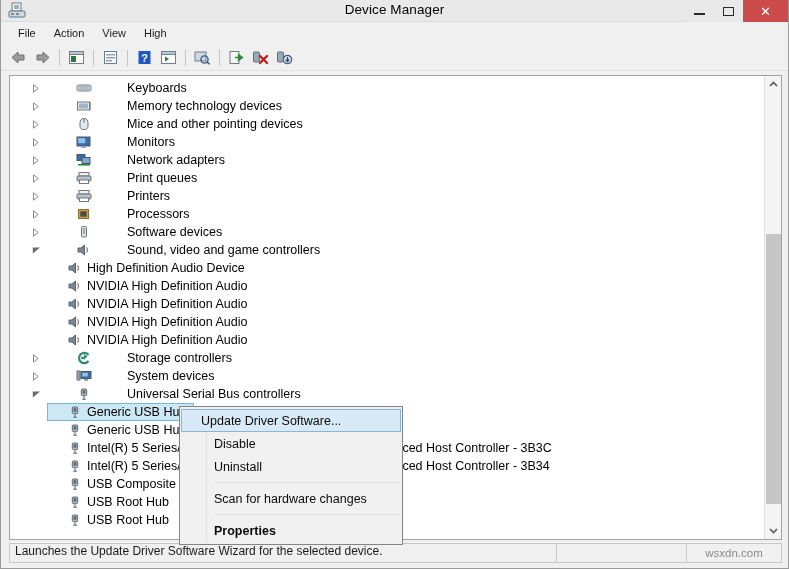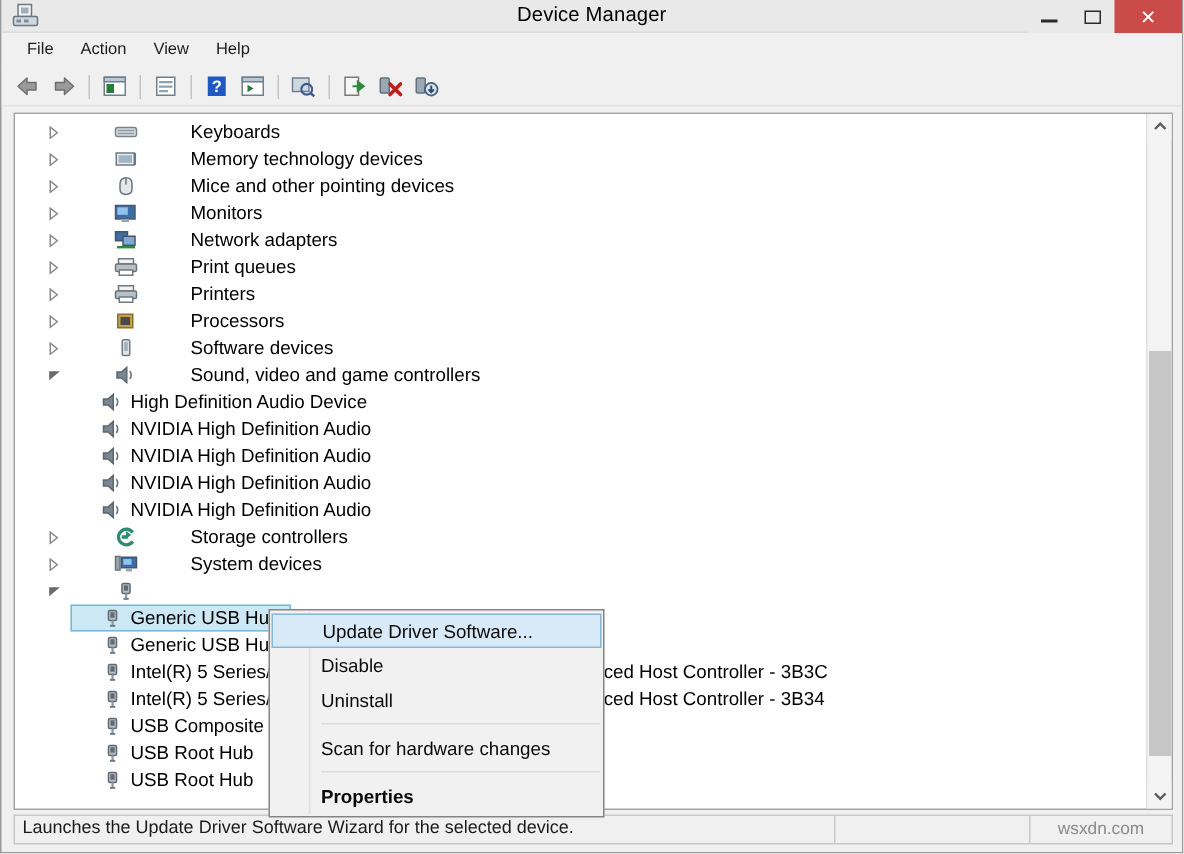--- a/index.html
+++ b/index.html
@@ -190,21 +190,21 @@
     padding-left: 34px;
     font-size: 12.5px;
     color: #0a0a0a;
     z-index: 2;
   }
   .ctx-item.highlight {
     background: #d8eaf7;
     border: 1px solid #8ab6d6;
     margin: 0 1px;
     height: 23px;
-    padding-left: 33px;
+    padding-left: 19px;
   }
   .ctx-item.bold { font-weight: bold; }
   .ctx-sep {
     position: relative;
     height: 1px;
     background: #dcdcdc;
     margin: 4px 2px 4px 34px;
     z-index: 2;
   }
 
@@ -256,21 +256,21 @@
         <div class="glyph-max"></div>
       </div>
       <div class="win-btn close">✕</div>
     </div>
   </div>
 
   <div class="menubar">
     <div class="menubar-item">File</div>
     <div class="menubar-item">Action</div>
     <div class="menubar-item">View</div>
-    <div class="menubar-item">Help</div>
+    <div class="menubar-item">High</div>
   </div>
 
   <div class="toolbar">
     <div class="tb-btn">
       <svg width="17" height="15" viewBox="0 0 17 15">
         <path d="M8 2 L2 7.5 L8 13 L8 10 L14 10 L14 5 L8 5 Z" fill="#9a9a9a" stroke="#6e6e6e" stroke-width="1" stroke-linejoin="round"></path>
       </svg>
     </div>
     <div class="tb-btn">
       <svg width="17" height="15" viewBox="0 0 17 15">
@@ -574,20 +574,21 @@
             </svg>
           </div>
           <div class="dev-icon">
             <svg width="16" height="14" viewBox="0 0 16 14">
               <rect x="5.3" y="2" width="5.4" height="6.6" rx="1" fill="#b6bdc4" stroke="#5f6a72"></rect>
               <rect x="6.6" y="3.2" width="2.8" height="3.6" fill="#5f6a72"></rect>
               <rect x="7.3" y="8.6" width="1.5" height="3.6" fill="#8d979f"></rect>
               <rect x="6.3" y="11.6" width="3.5" height="1.3" fill="#6f7a82"></rect>
             </svg>
           </div>
+          <div class="row-label">Universal Serial Bus controllers</div>
         </div>
         <div class="row indent2 selected">
           <div class="sel-box"></div>
           <div class="twisty"></div>
           <div class="dev-icon">
             <svg width="16" height="14" viewBox="0 0 16 14">
               <rect x="5.3" y="2" width="5.4" height="6.6" rx="1" fill="#b6bdc4" stroke="#5f6a72"></rect>
               <rect x="6.6" y="3.2" width="2.8" height="3.6" fill="#5f6a72"></rect>
               <rect x="7.3" y="8.6" width="1.5" height="3.6" fill="#8d979f"></rect>
               <rect x="6.3" y="11.6" width="3.5" height="1.3" fill="#6f7a82"></rect>

